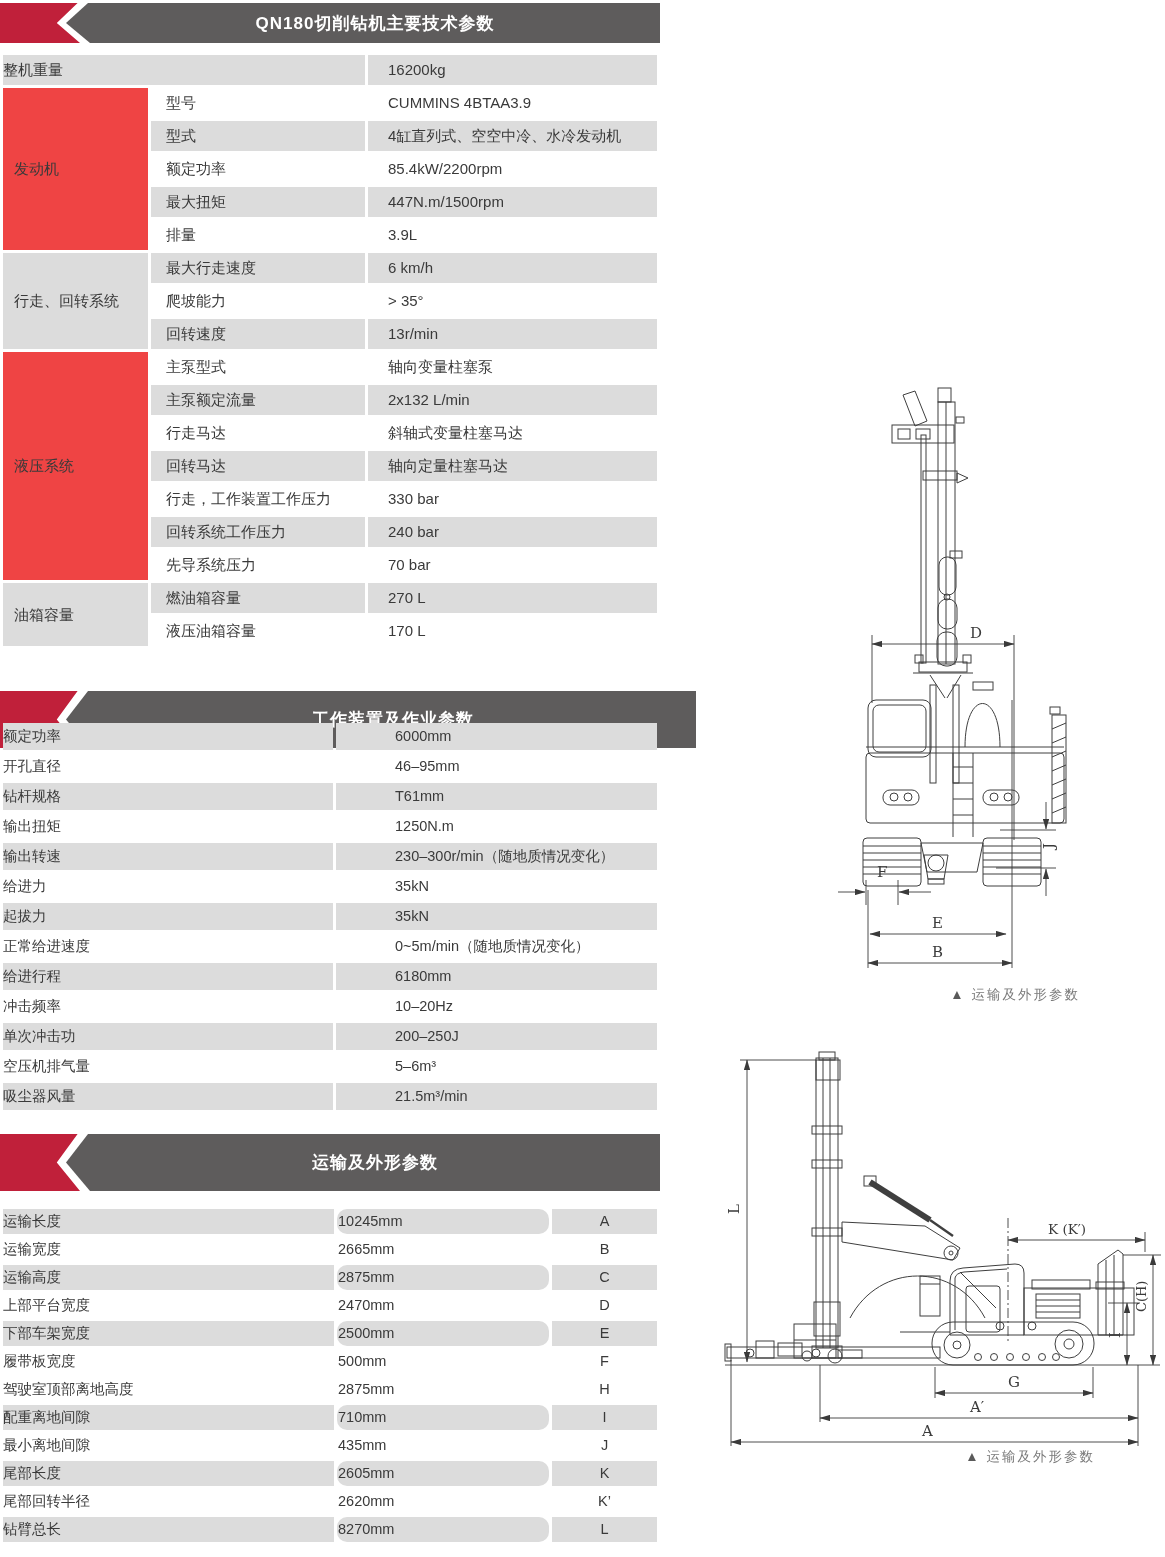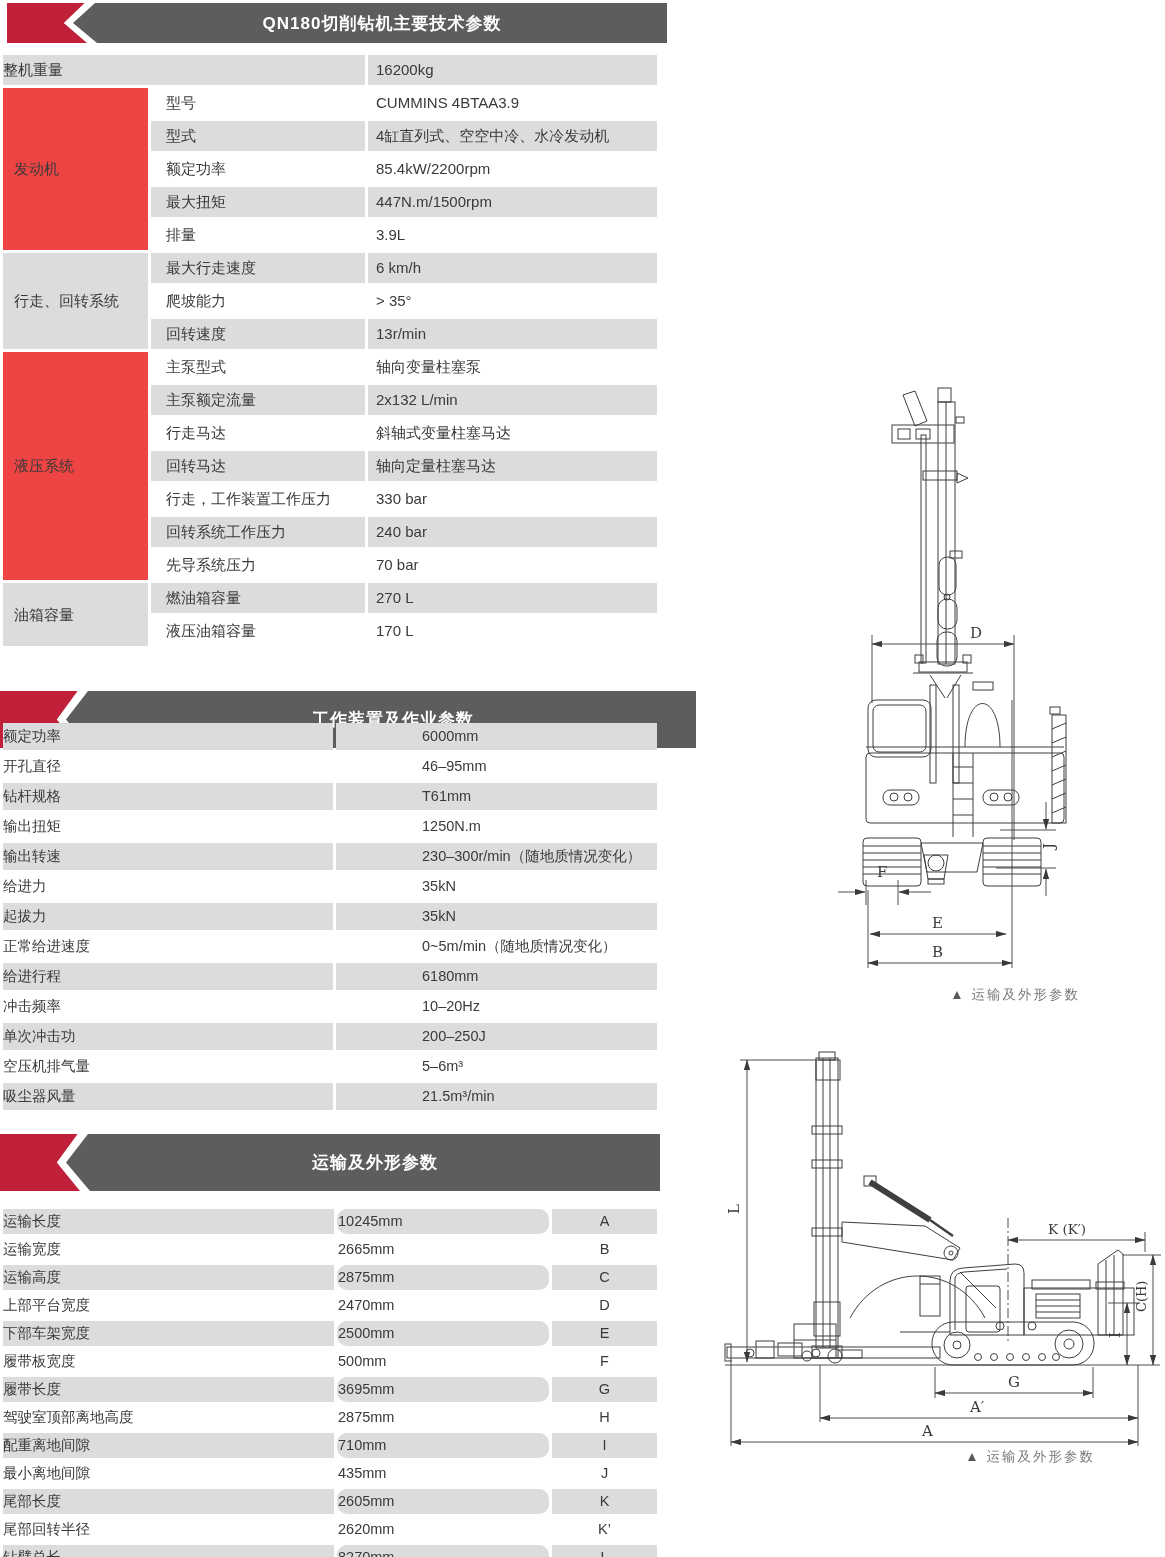--- a/index.html
+++ b/index.html
@@ -25,40 +25,40 @@
   #t2 td{height:25px;}
   #t3 td{height:23px;}
   td{vertical-align:middle;line-height:1.15;overflow:hidden;white-space:nowrap;}
   tr.g td{background:#dcdcdc;}
   tr.w td{background:#ffffff;}
   td.grp.g{background:#dcdcdc;}
   td.grp.w{background:#ef4444;}
   .lbl{padding-left:0;}
   .grp{padding-left:11px;}
   .lbl2{padding-left:15px;}
-  .val{padding-left:8px;}
-  .val2{padding-left:86px;}
+  .val{padding-left:20px;}
+  .val2{padding-left:59px;}
   .val3{border-radius:10px;}
   .code{text-align:center;}
 
   
   .diagram{position:absolute;}
   .diagram svg{display:block;}
   .mech{stroke:#3f3f3f;stroke-width:1;fill:none;}
   .dim{stroke:#3a3a3a;stroke-width:0.9;fill:none;}
   .dimtx{font-family:"DejaVu Serif","Liberation Serif",serif;font-size:15px;fill:#3a3a3a;}
   .caption{position:absolute;text-align:right;font-size:13.5px;color:#7a7a7a;letter-spacing:2px;}
   .caption .tri{color:#5a5a5a;margin-right:8px;letter-spacing:0;}
 </style>
 </head>
 <body>
 
 <div id="page">
 
-  <div class="sec-header" style="top:3px;height:40px;margin-left:7px;">
+  <div class="sec-header" style="top:3px;height:40px;">
     <div class="bar"></div>
     <div class="red"></div>
     <div class="ttl">QN180切削钻机主要技术参数</div>
   </div>
 
   <table id="t1">
     <colgroup>
         <col style="width:145px">
         <col style="width:214px">
         <col style="width:289px">
@@ -245,25 +245,20 @@
         </tr>
         <tr class="g">
           <td class="lbl">下部车架宽度</td>
           <td class="val3">2500mm</td>
           <td class="code">E</td>
         </tr>
         <tr class="w">
           <td class="lbl">履带板宽度</td>
           <td class="val3">500mm</td>
           <td class="code">F</td>
-        </tr>
-        <tr class="g">
-          <td class="lbl">履带长度</td>
-          <td class="val3">3695mm</td>
-          <td class="code">G</td>
         </tr>
         <tr class="w">
           <td class="lbl">驾驶室顶部离地高度</td>
           <td class="val3">2875mm</td>
           <td class="code">H</td>
         </tr>
         <tr class="g">
           <td class="lbl">配重离地间隙</td>
           <td class="val3">710mm</td>
           <td class="code">I</td>

